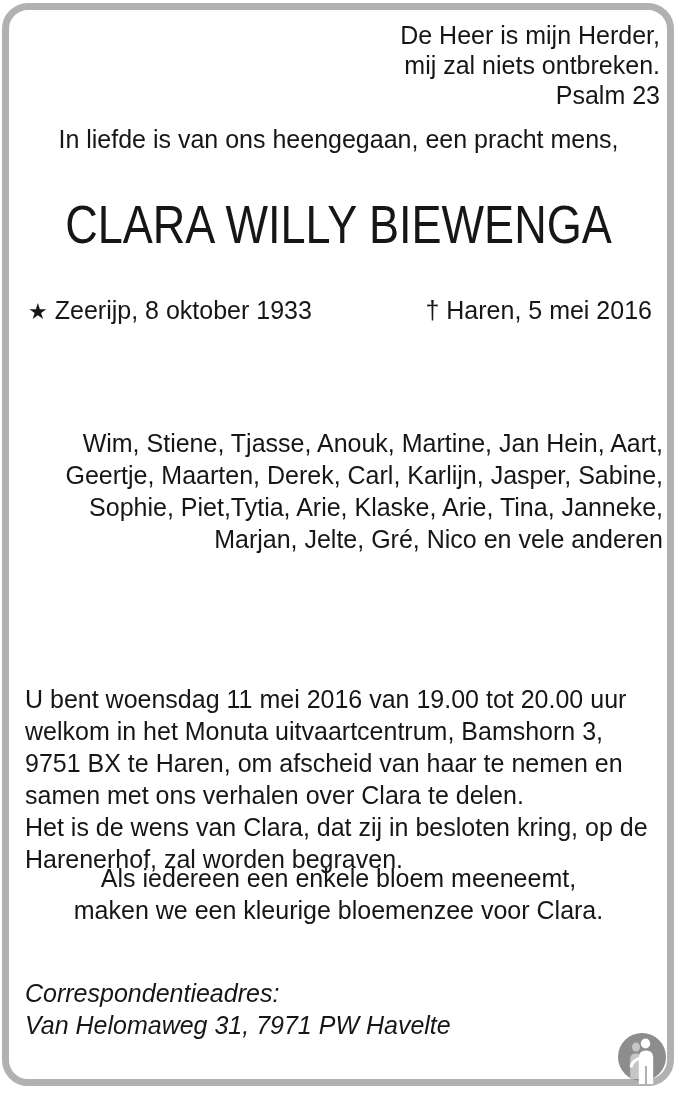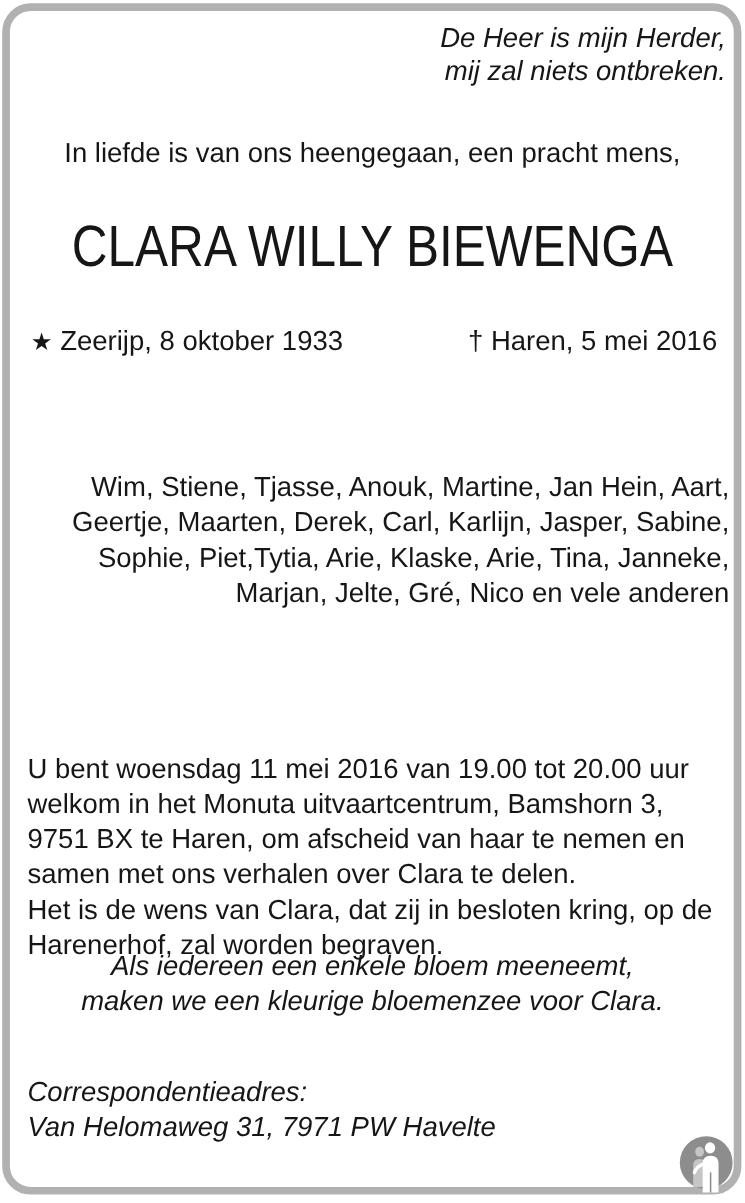--- a/index.html
+++ b/index.html
@@ -21,21 +21,21 @@
     border-radius: 26px;
     background: #ffffff;
   }
   .block { position: absolute; font-size: 25px; line-height: 32px; }
 
   .quote {
     top: 20px; right: 17px;
     text-align: right;
     line-height: 30px;
   }
-  .quote .q-line { font-style: italic; }
+  .quote .q-line { }
   .quote .q-attr { font-style: normal; }
 
   .intro {
     top: 124px; left: 0; right: 0;
     text-align: center;
     line-height: 30px;
   }
 
   .deceased-name {
     top: 197px; left: 0; right: 0;
@@ -57,41 +57,41 @@
   }
   .dates .symbol { margin-right: 7px; }
   .dates .birth .symbol { font-size: 22px; }
 
   .relatives { top: 427px; left: 32px; right: 14px; text-align: right; }
   .ceremony  { top: 635px; left: 25px; right: 10px; margin-top: 48px; }
 
   .flowers {
     top: 862px; left: 0; right: 0;
     text-align: center;
-    font-style: italic;
   }
 
   .correspondence { top: 977px; left: 25px; font-style: italic; }
 
   .logo {
     position: absolute;
     left: 617px; top: 1031px;
     width: 50px; height: 58px;
   }
 </style>
 </head>
 <body>
 
 <div class="page">
 
   <div class="card-border"></div>
 
   <div class="block quote">
     <div class="q-line">De Heer is mijn Herder,</div>
     <div class="q-line">mij zal niets ontbreken.</div>
+    <div class="q-attr">Psalm 23</div>
   </div>
 
   <div class="block intro">In liefde is van ons heengegaan, een pracht mens,</div>
 
   <div class="block deceased-name">CLARA WILLY BIEWENGA</div>
 
   <div class="block dates">
     <span class="birth">
       <span class="symbol">★</span><span>Zeerijp, 8 oktober 1933</span>
     </span>

